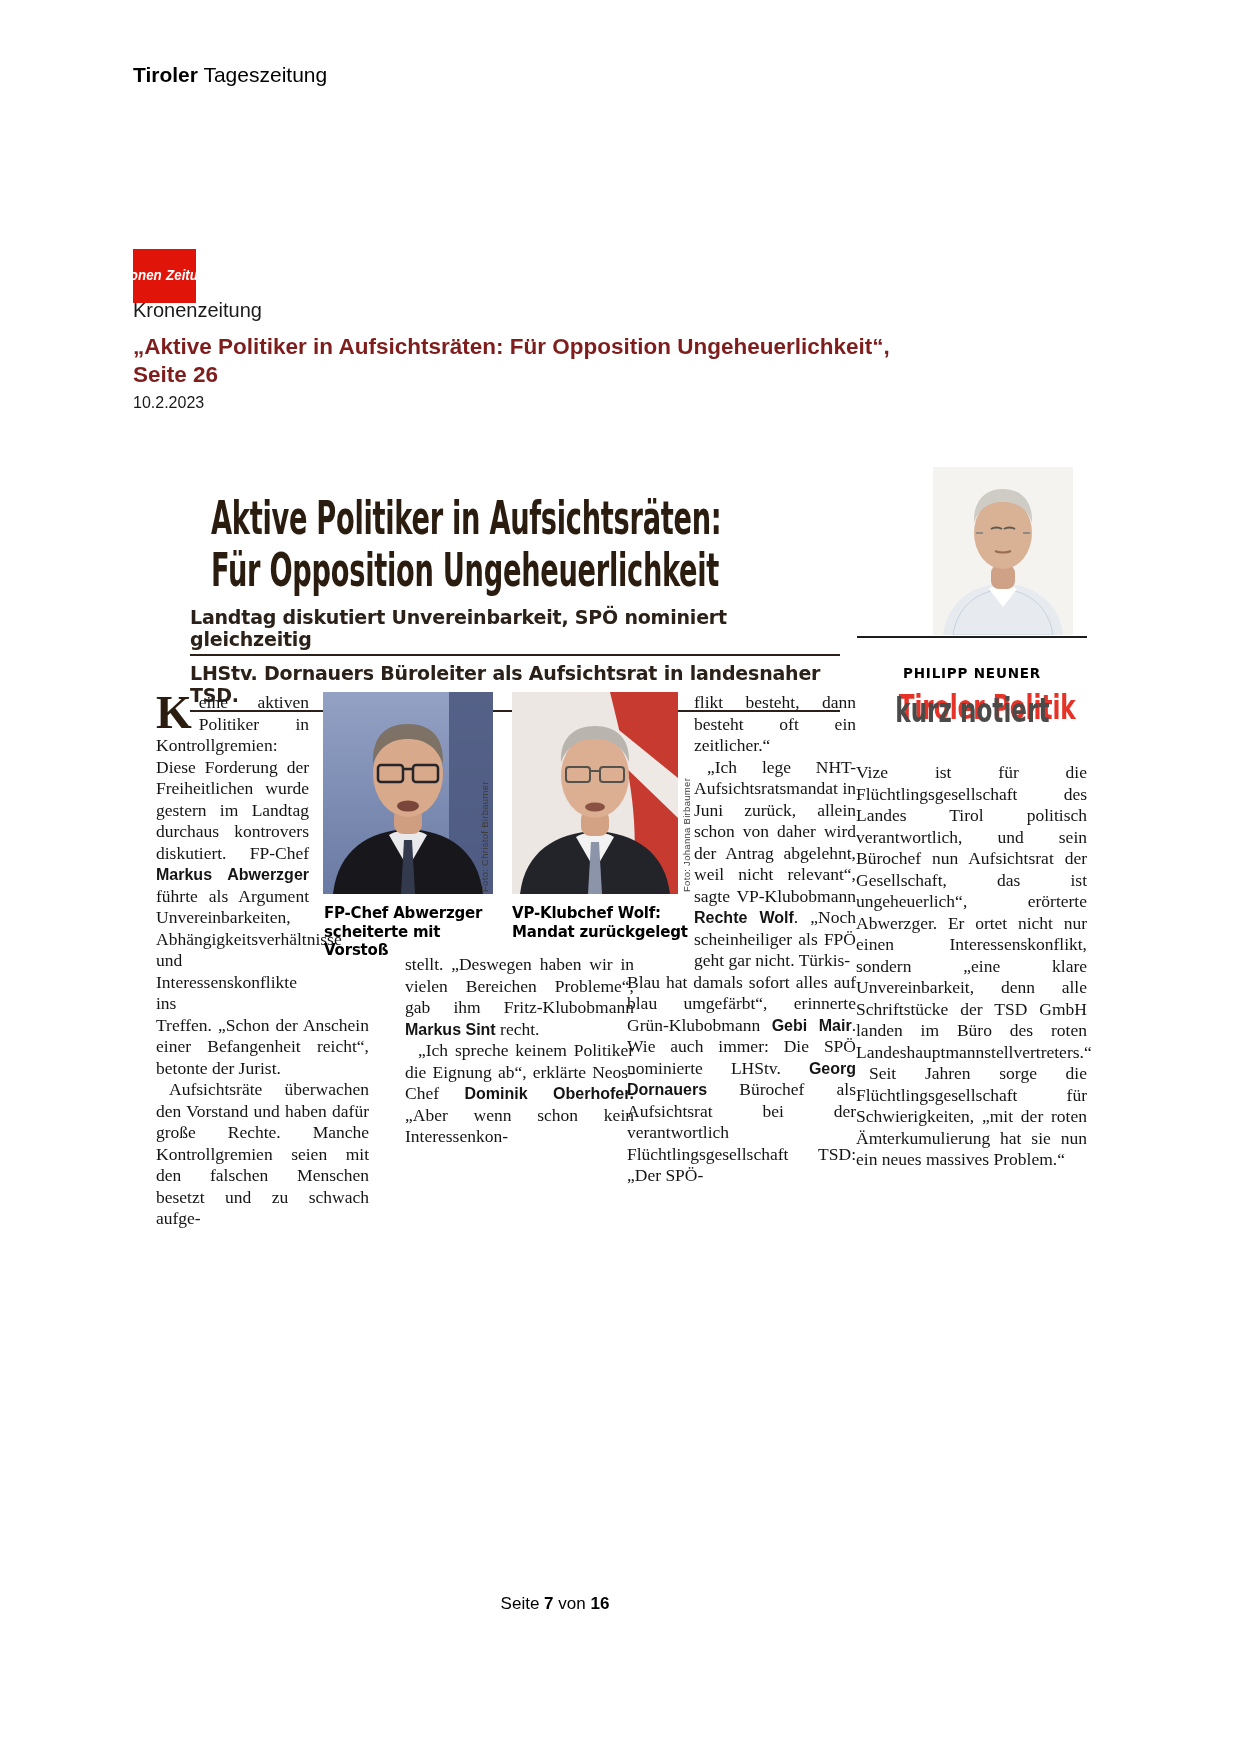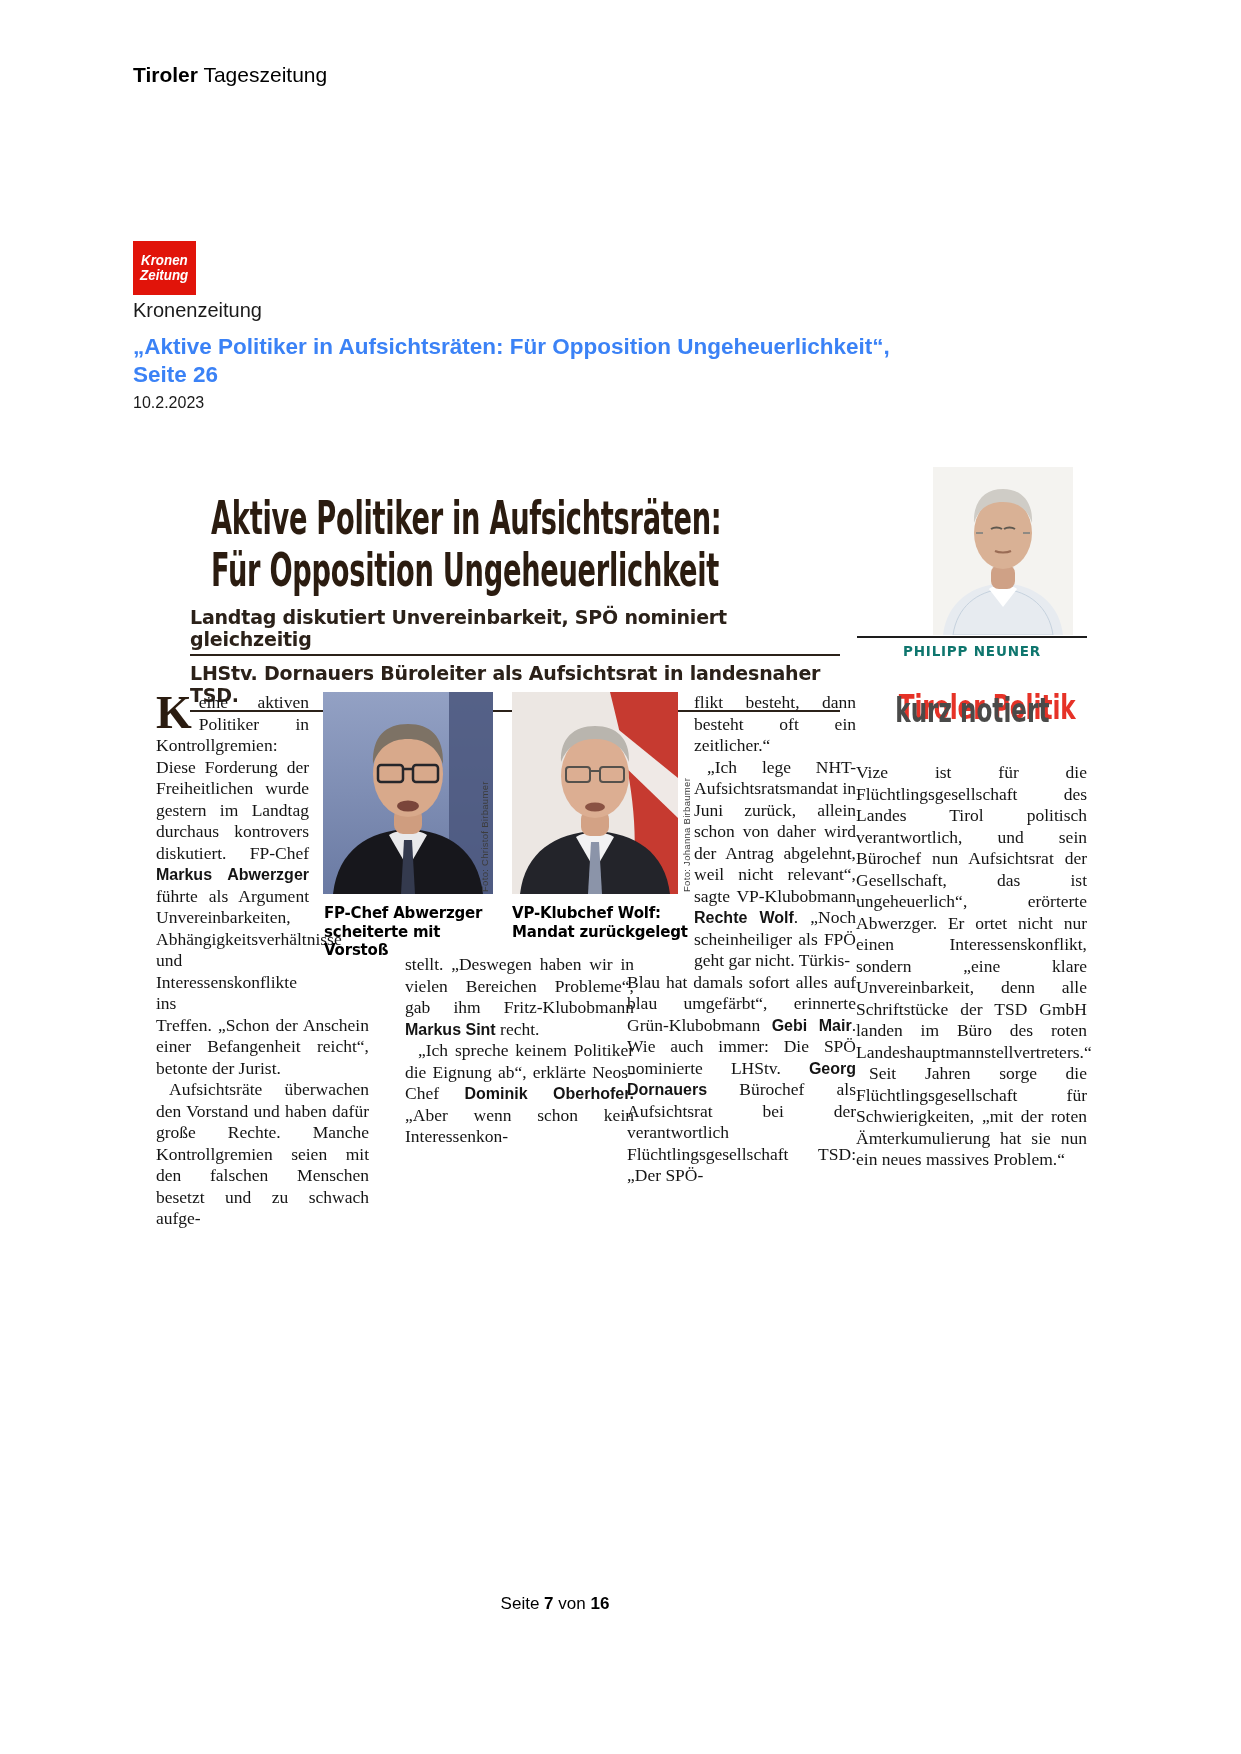--- a/index.html
+++ b/index.html
@@ -3,26 +3,26 @@
 <meta charset="utf-8">
 <style>
   html,body{margin:0;padding:0;}
   body{position:relative;width:1241px;height:1754px;background:#ffffff;overflow:hidden;
        font-family:"Liberation Sans",sans-serif;color:#111;}
   .abs{position:absolute;}
 
   
   .src-header{left:133px;top:63px;font-size:21px;color:#000;}
   .src-header .b{font-weight:bold;}
-  .krone-logo{left:133px;top:241px;width:63px;height:54px;background:#e1140a;
-              display:flex;flex-direction:column;justify-content:center;align-items:center;}
+  .krone-logo{left:133px;top:249px;width:63px;height:54px;background:#e1140a;
+              display:flex;justify-content:center;align-items:center;}
   .krone-logo span{display:block;color:#fff;font-weight:bold;font-style:italic;
                    font-size:14.5px;line-height:15.5px;transform:scaleX(0.92);}
   .outlet-name{left:133px;top:299px;font-size:20px;color:#1a1a1a;}
-  .doc-title{left:133px;top:333px;width:1000px;font-size:22.5px;font-weight:bold;line-height:28px;color:#3b82f6;}
+  .doc-title{left:133px;top:333px;width:1000px;font-size:22.5px;font-weight:bold;line-height:28px;color:#7f1d1d;}
   .doc-date{left:133px;top:394px;font-size:16px;color:#1a1a1a;}
 
   
   .clip-headline{left:211px;top:492px;color:#2b1c10;font-family:"DejaVu Sans",sans-serif;
                  font-weight:bold;font-size:47px;line-height:52px;white-space:nowrap;}
   .clip-headline .hl{display:block;transform:scaleX(0.58);transform-origin:0 50%;letter-spacing:-0.5px;}
 
   .subheads{left:190px;top:606px;width:650px;color:#2b2119;}
   .subheads .sh{text-align:left;font-family:"DejaVu Sans",sans-serif;font-weight:bold;
                 font-size:19px;padding-bottom:4px;border-bottom:2.5px solid #2b2119;margin-bottom:6px;
@@ -45,22 +45,22 @@
   
   .photo{overflow:hidden;}
   .photo svg{display:block;}
   .credit{font-size:9.5px;color:#3c3c3c;writing-mode:vertical-rl;transform:rotate(180deg);
           letter-spacing:0.3px;white-space:nowrap;}
   .caption{font-family:"DejaVu Sans",sans-serif;font-weight:bold;font-size:15px;line-height:18.5px;
            color:#000000;letter-spacing:-0.2px;}
 
   
   .sb-rule{left:857px;top:636px;width:230px;height:2px;background:#1d1d1d;}
-  .sb-byline{left:857px;top:643px;width:230px;text-align:center;font-family:"DejaVu Sans",sans-serif;
-             font-weight:bold;font-size:13.5px;letter-spacing:0.8px;color:#0f766e;}
+  .sb-byline{left:857px;top:665px;width:230px;text-align:center;font-family:"DejaVu Sans",sans-serif;
+             font-weight:bold;font-size:13.5px;letter-spacing:0.8px;color:#000000;}
   .sb-head{left:857px;width:230px;text-align:center;font-family:"DejaVu Sans",sans-serif;
            font-weight:bold;font-size:34px;line-height:33px;white-space:nowrap;}
   .sb-head span{display:inline-block;transform:scaleX(0.68);transform-origin:50% 50%;}
   .sb-red{top:660px;color:#e63227;margin-top:31px;}
   .sb-gray{top:694px;color:#4a4a49;}
   .sb-body{left:856px;top:762px;width:231px;}
 
   .footer{left:0;top:1594px;width:1110px;text-align:center;font-size:17px;color:#000;}
   .footer .b{font-weight:bold;}
 </style>

